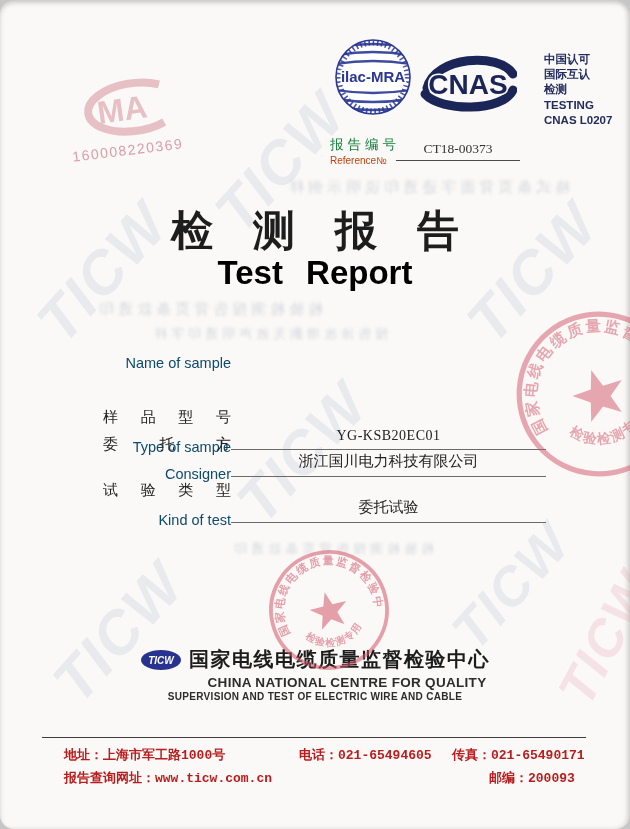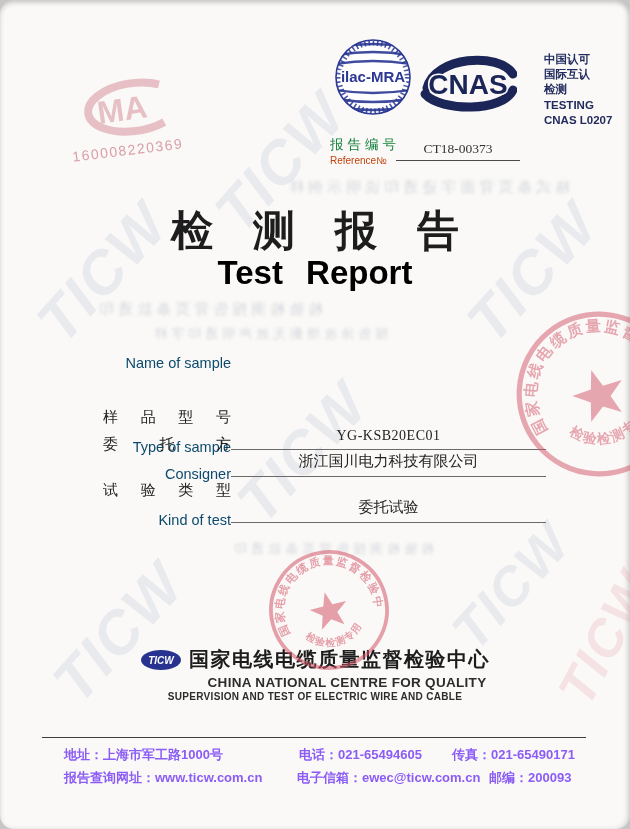--- a/index.html
+++ b/index.html
@@ -60,21 +60,21 @@
   
   .inst-row{position:absolute;left:0;top:646px;width:100%;z-index:2;display:flex;
             justify-content:center;align-items:center;gap:7px;}
   .inst-cn{font-size:20px;font-weight:600;color:#1c1c1c;letter-spacing:1.5px;}
   .inst-en1{position:absolute;left:0;top:675px;width:100%;text-align:center;z-index:2;
             font-size:13.5px;font-weight:600;color:#2c2c2c;letter-spacing:.3px;margin-left:32px;}
   .inst-en2{position:absolute;left:0;top:691px;width:100%;text-align:center;z-index:2;
             font-size:10px;font-weight:600;color:#2c2c2c;letter-spacing:.3px;}
   
   .foot-line{position:absolute;left:42px;right:44px;top:737px;border-top:1.5px solid #3e3e3e;z-index:2;}
-  .ft{position:absolute;z-index:2;font-size:13px;font-weight:bold;color:#8b5cf6;white-space:nowrap;}
+  .ft{position:absolute;z-index:2;font-size:13px;font-weight:bold;color:#b91c1c;white-space:nowrap;font-family:Liberation Mono, monospace;}
   .ft-addr{left:64px;top:746px;} .ft-tel{left:299px;top:746px;} .ft-fax{left:452px;top:746px;}
   .ft-web{left:64px;top:769px;}  .ft-mail{left:297px;top:769px;} .ft-post{left:489px;top:769px;}
 </style>
 </head>
 <body>
 
 <div class="page">
 
   <span class="wm wm1">TICW</span>
   <span class="wm wm2">TICW</span>
@@ -200,16 +200,15 @@
     <span class="inst-cn">国家电线电缆质量监督检验中心</span>
   </div>
   <div class="inst-en1">CHINA NATIONAL CENTRE FOR QUALITY</div>
   <div class="inst-en2">SUPERVISION AND TEST OF ELECTRIC WIRE AND CABLE</div>
 
   <div class="foot-line"></div>
   <span class="ft ft-addr">地址：上海市军工路1000号</span>
   <span class="ft ft-tel">电话：021-65494605</span>
   <span class="ft ft-fax">传真：021-65490171</span>
   <span class="ft ft-web">报告查询网址：www.ticw.com.cn</span>
-  <span class="ft ft-mail">电子信箱：ewec@ticw.com.cn</span>
   <span class="ft ft-post">邮编：200093</span>
 
 </div>
 
 </body></html>

